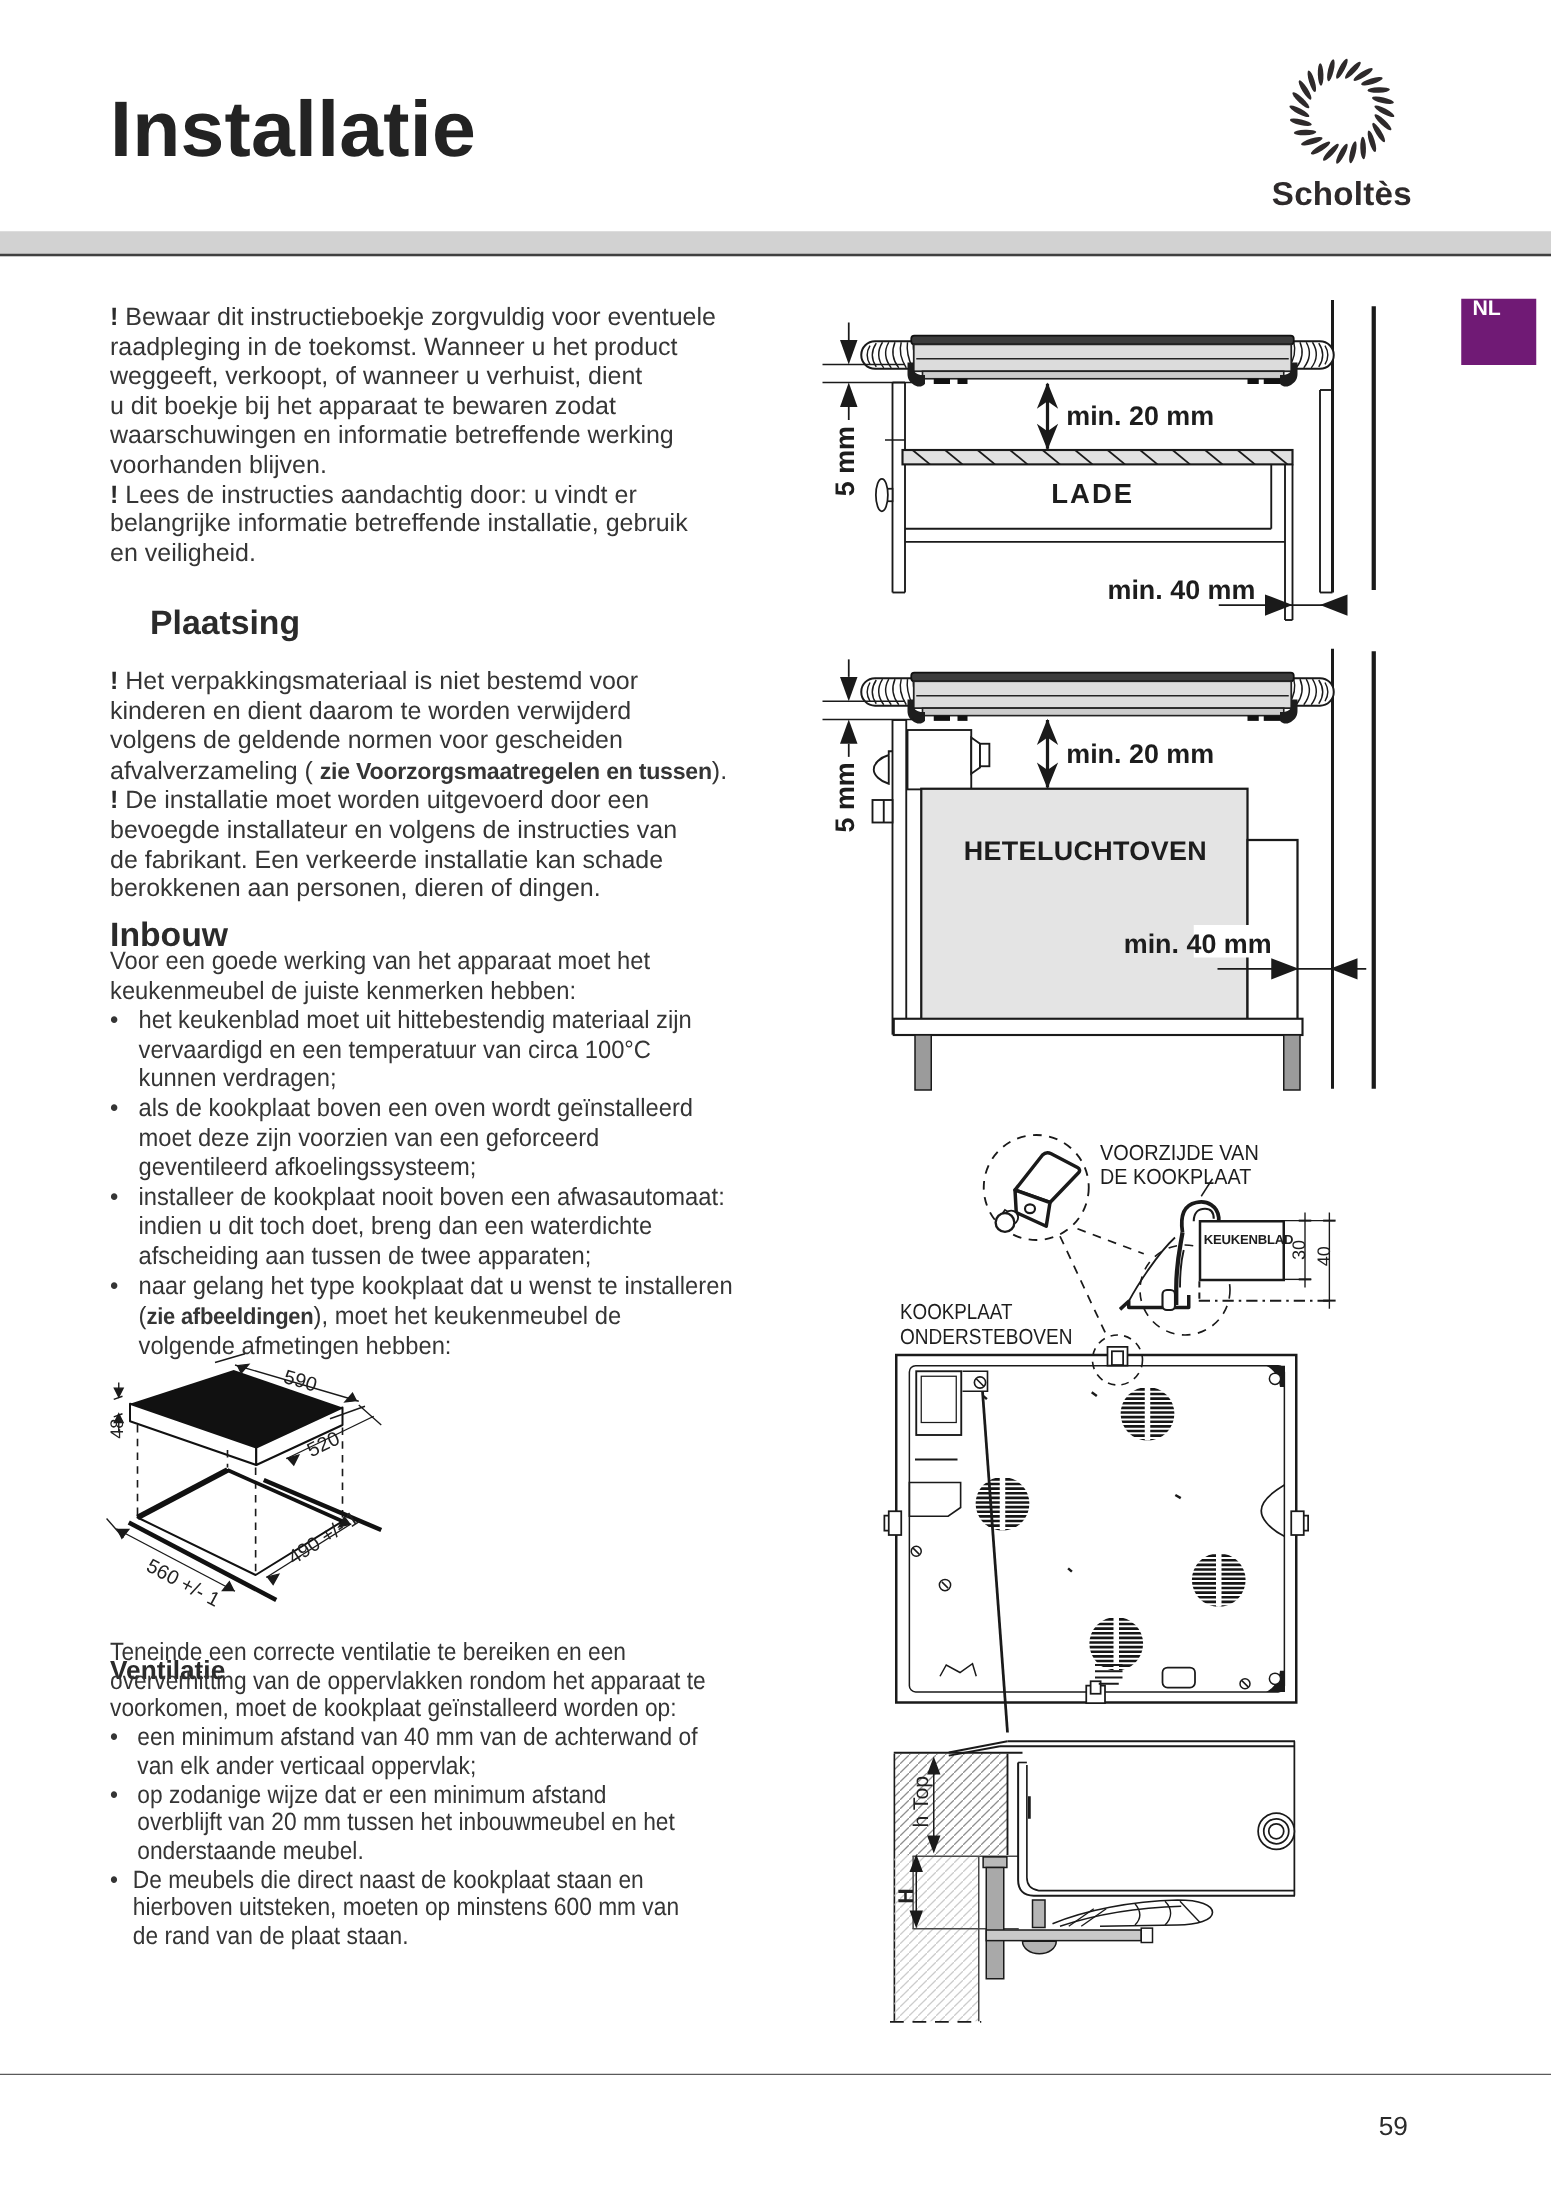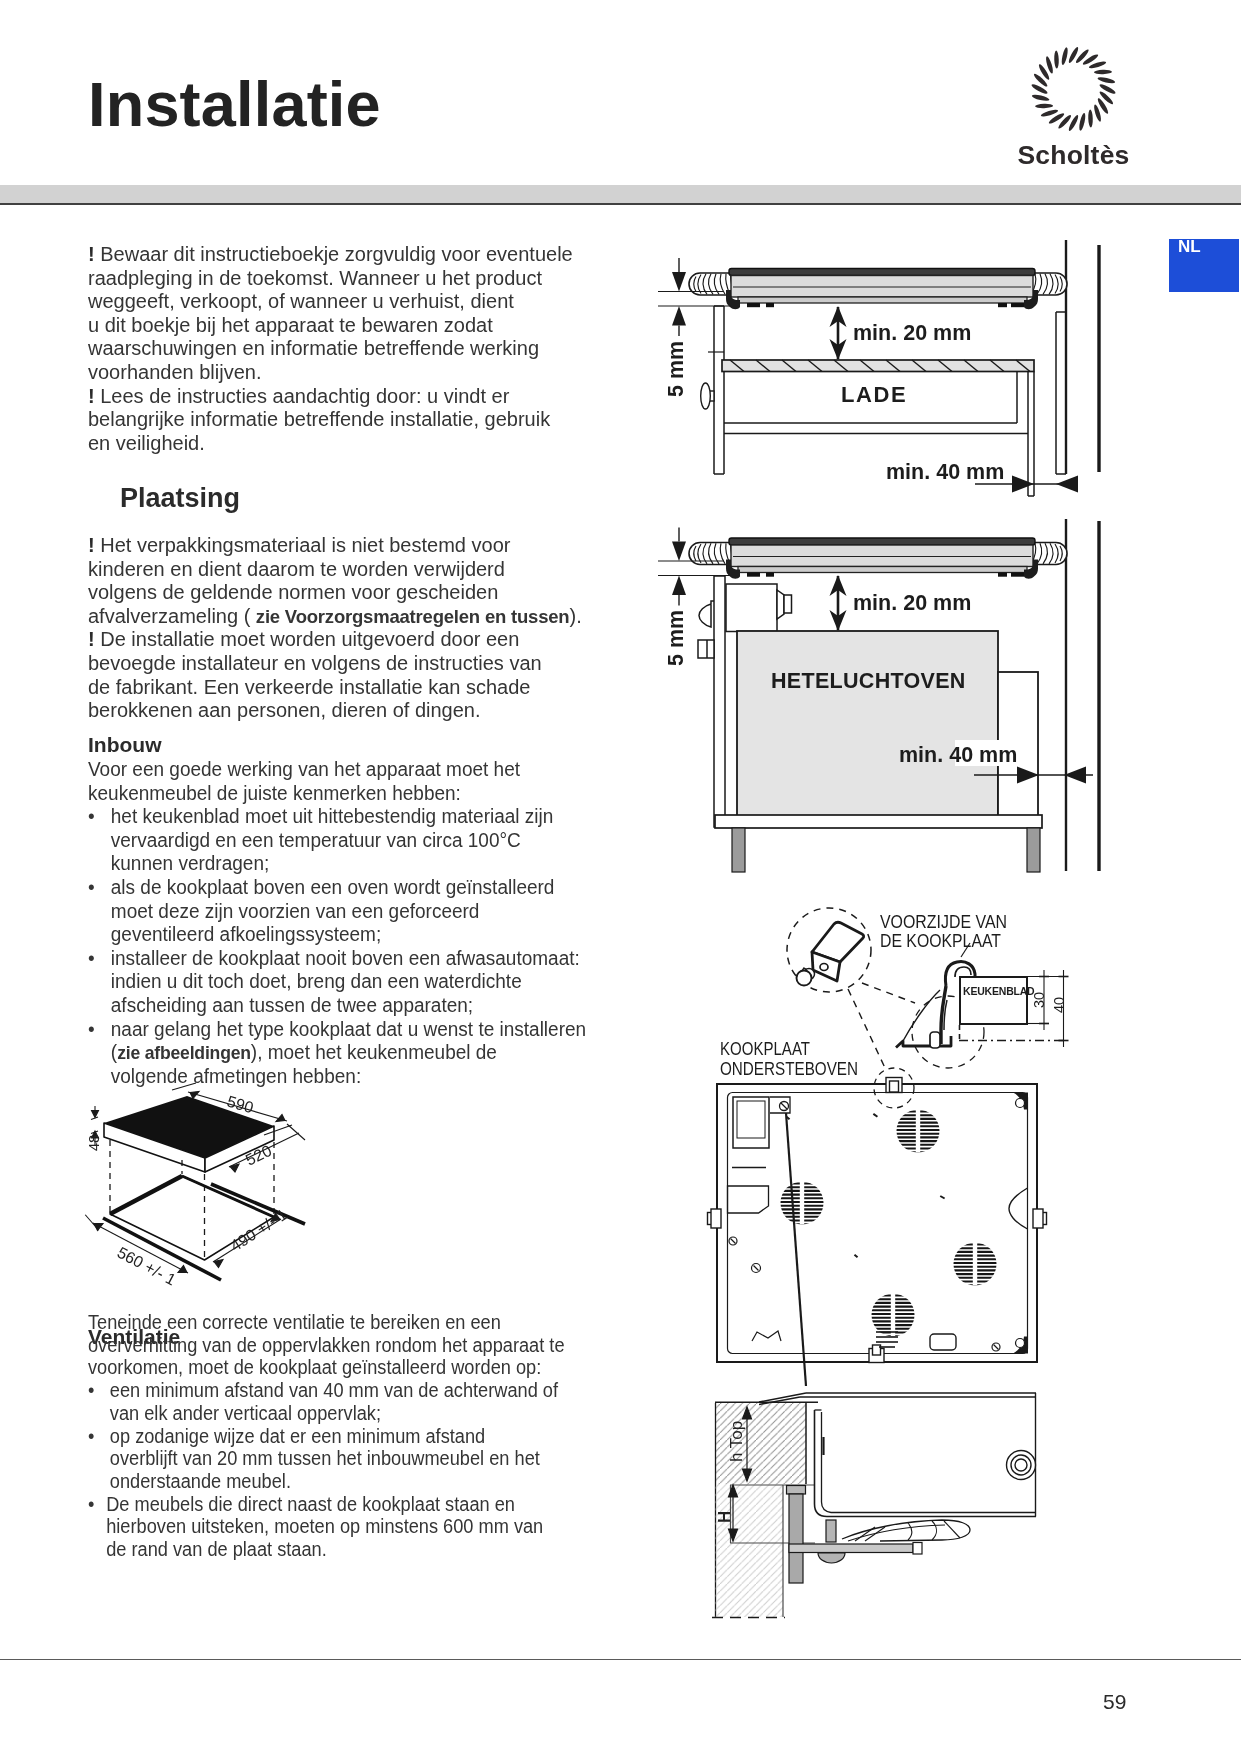--- a/index.html
+++ b/index.html
@@ -44,21 +44,21 @@
   <ellipse cx="97.54" cy="24.96" rx="9" ry="2.25" transform="rotate(343.0 97.54 24.96)"></ellipse>
   <ellipse cx="102.94" cy="32.00" rx="9" ry="2.25" transform="rotate(358.0 102.94 32.00)"></ellipse>
   <ellipse cx="106.34" cy="40.20" rx="9" ry="2.25" transform="rotate(373.0 106.34 40.20)"></ellipse>
   </g>
 
   <text x="73.5" y="124" text-anchor="middle" font-family="Liberation Sans" font-size="26.5" font-weight="bold" fill="#2e2a2b" letter-spacing="0.2">Scholtès</text>
 </svg>
 
 <div class="abs" style="left:0;top:185px;width:1241px;height:18px;background:#d2d2d2;border-bottom:2.6px solid #404040;"></div>
 
-<div class="abs" style="left:1169px;top:239px;width:70px;height:53px;background:#1d4ed8;color:#fff;font-weight:bold;font-size:17px;padding-left:9px;line-height:15px;box-sizing:border-box;">NL</div>
+<div class="abs" style="left:1169px;top:239px;width:60px;height:53px;background:#701a75;color:#fff;font-weight:bold;font-size:17px;padding-left:9px;line-height:15px;box-sizing:border-box;">NL</div>
 
 <div class="abs body" style="left:88px;top:243px;width:510px;">
 <b class="x">!</b> Bewaar dit instructieboekje zorgvuldig voor eventuele<br>
 raadpleging in de toekomst. Wanneer u het product<br>
 weggeeft, verkoopt, of wanneer u verhuist, dient<br>
 u dit boekje bij het apparaat te bewaren zodat<br>
 waarschuwingen en informatie betreffende werking<br>
 voorhanden blijven.<br>
 <b class="x">!</b> Lees de instructies aandachtig door: u vindt er<br>
 belangrijke informatie betreffende installatie, gebruik<br>
@@ -71,21 +71,21 @@
 <b class="x">!</b> Het verpakkingsmateriaal is niet bestemd voor<br>
 kinderen en dient daarom te worden verwijderd<br>
 volgens de geldende normen voor gescheiden<br>
 afvalverzameling ( <span class="cond">zie Voorzorgsmaatregelen en tussen</span>).<br>
 <b class="x">!</b> De installatie moet worden uitgevoerd door een<br>
 bevoegde installateur en volgens de instructies van<br>
 de fabrikant. Een verkeerde installatie kan schade<br>
 berokkenen aan personen, dieren of dingen.
 </div>
 
-<div class="abs" style="left:88px;top:733px;font-size:21px;font-weight:bold;color:#2b2b2b;">Inbouw</div>
+<div class="abs" style="left:88px;top:733px;font-size:27px;font-weight:bold;color:#2b2b2b;">Inbouw</div>
 
 <div class="abs body" style="left:88px;top:758px;width:520px;transform:scaleX(0.95);transform-origin:0 0;">
 Voor een goede werking van het apparaat moet het<br>
 keukenmeubel de juiste kenmerken hebben:
 
 <div class="bl"><span class="dot">•</span>het keukenblad moet uit hittebestendig materiaal zijn<br>
 vervaardigd en een temperatuur van circa 100°C<br>
 kunnen verdragen;</div>
 
 <div class="bl"><span class="dot">•</span>als de kookplaat boven een oven wordt geïnstalleerd<br>

